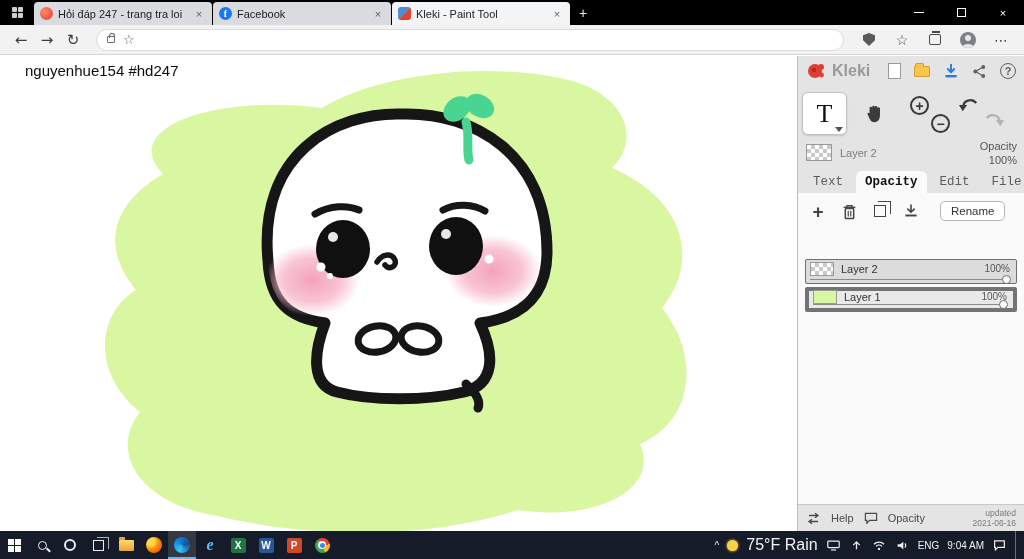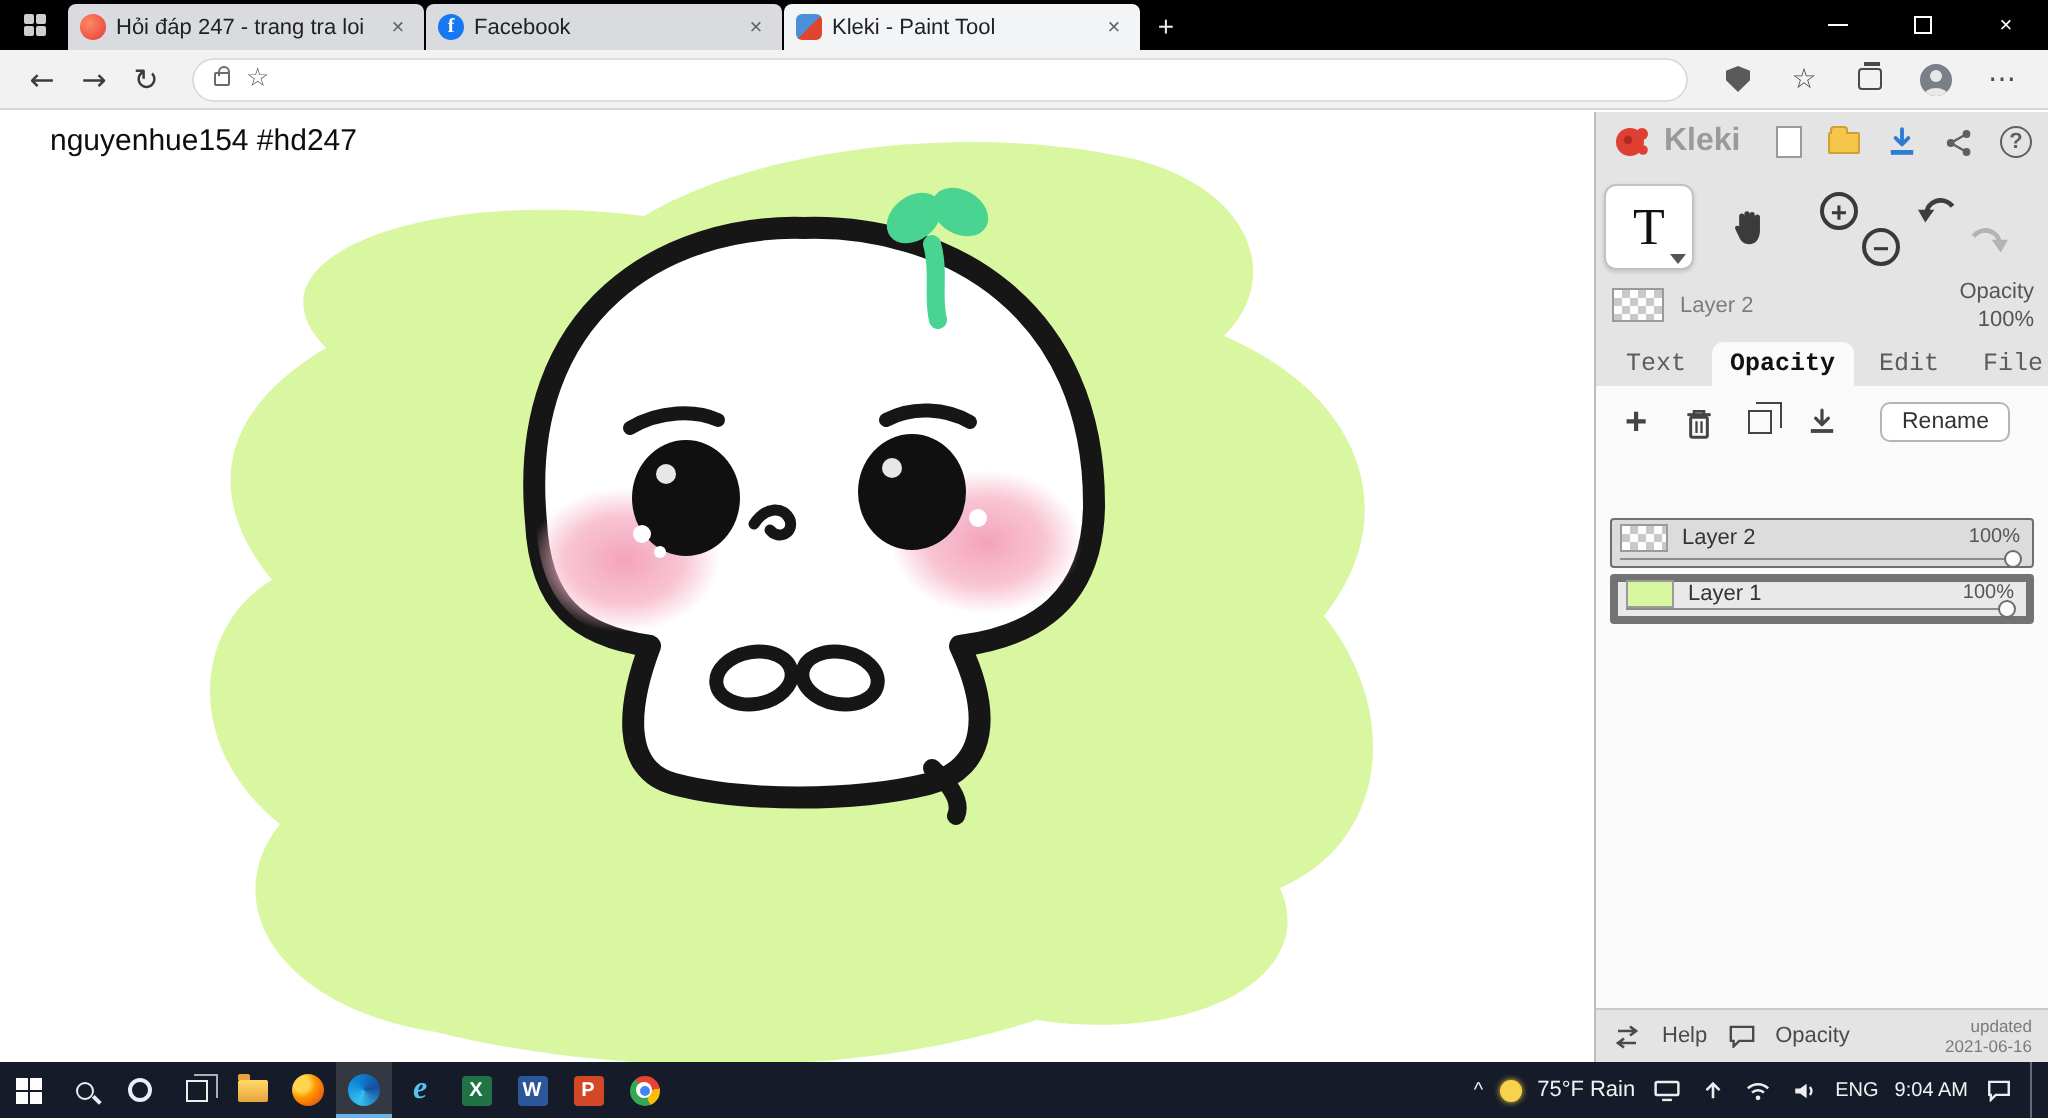--- a/index.html
+++ b/index.html
@@ -126,21 +126,21 @@
   .office-glyph { width:15px; height:15px; border-radius:2px; color:#fff; font-size:10px; font-weight:bold; display:flex; align-items:center; justify-content:center; }
   .excel-bg { background:#217346; }
   .word-bg { background:#2b579a; }
   .ppt-bg { background:#d24726; }
   .chrome-glyph { width:15px; height:15px; border-radius:50%; background:conic-gradient(from -40deg, #ea4335 0 120deg, #fbbc05 120deg 200deg, #34a853 200deg 360deg); position:relative; }
   .chrome-glyph:before { content:""; position:absolute; inset:3.5px; border-radius:50%; background:#fff; }
   .chrome-glyph:after { content:""; position:absolute; inset:5px; border-radius:50%; background:#4285f4; }
   .tb-right { margin-left:auto; display:flex; align-items:center; gap:8px; padding-right:4px; height:100%; }
   .tray-caret { font-size:10px; color:#eee; }
   .sun-glyph { width:11px; height:11px; border-radius:50%; background:#f8d24a; box-shadow:0 0 3px #f8d24a; position:relative; flex:none; }
-  .tb-text { font-size:11px; color:#f2f2f2; white-space:nowrap; }
+  .tb-text { font-size:16px; color:#f2f2f2; white-space:nowrap; }
   .tb-text.small { font-size:10px; }
   .tray-ic { width:15px; height:15px; display:flex; align-items:center; justify-content:center; }
   .deskbar { width:5px; height:100%; border-left:1px solid rgba(255,255,255,.35); }
   .kleki-logo-svg { width:20px; height:20px; }
 </style>
 </head>
 <body>
 
 <div class="screen">
 

